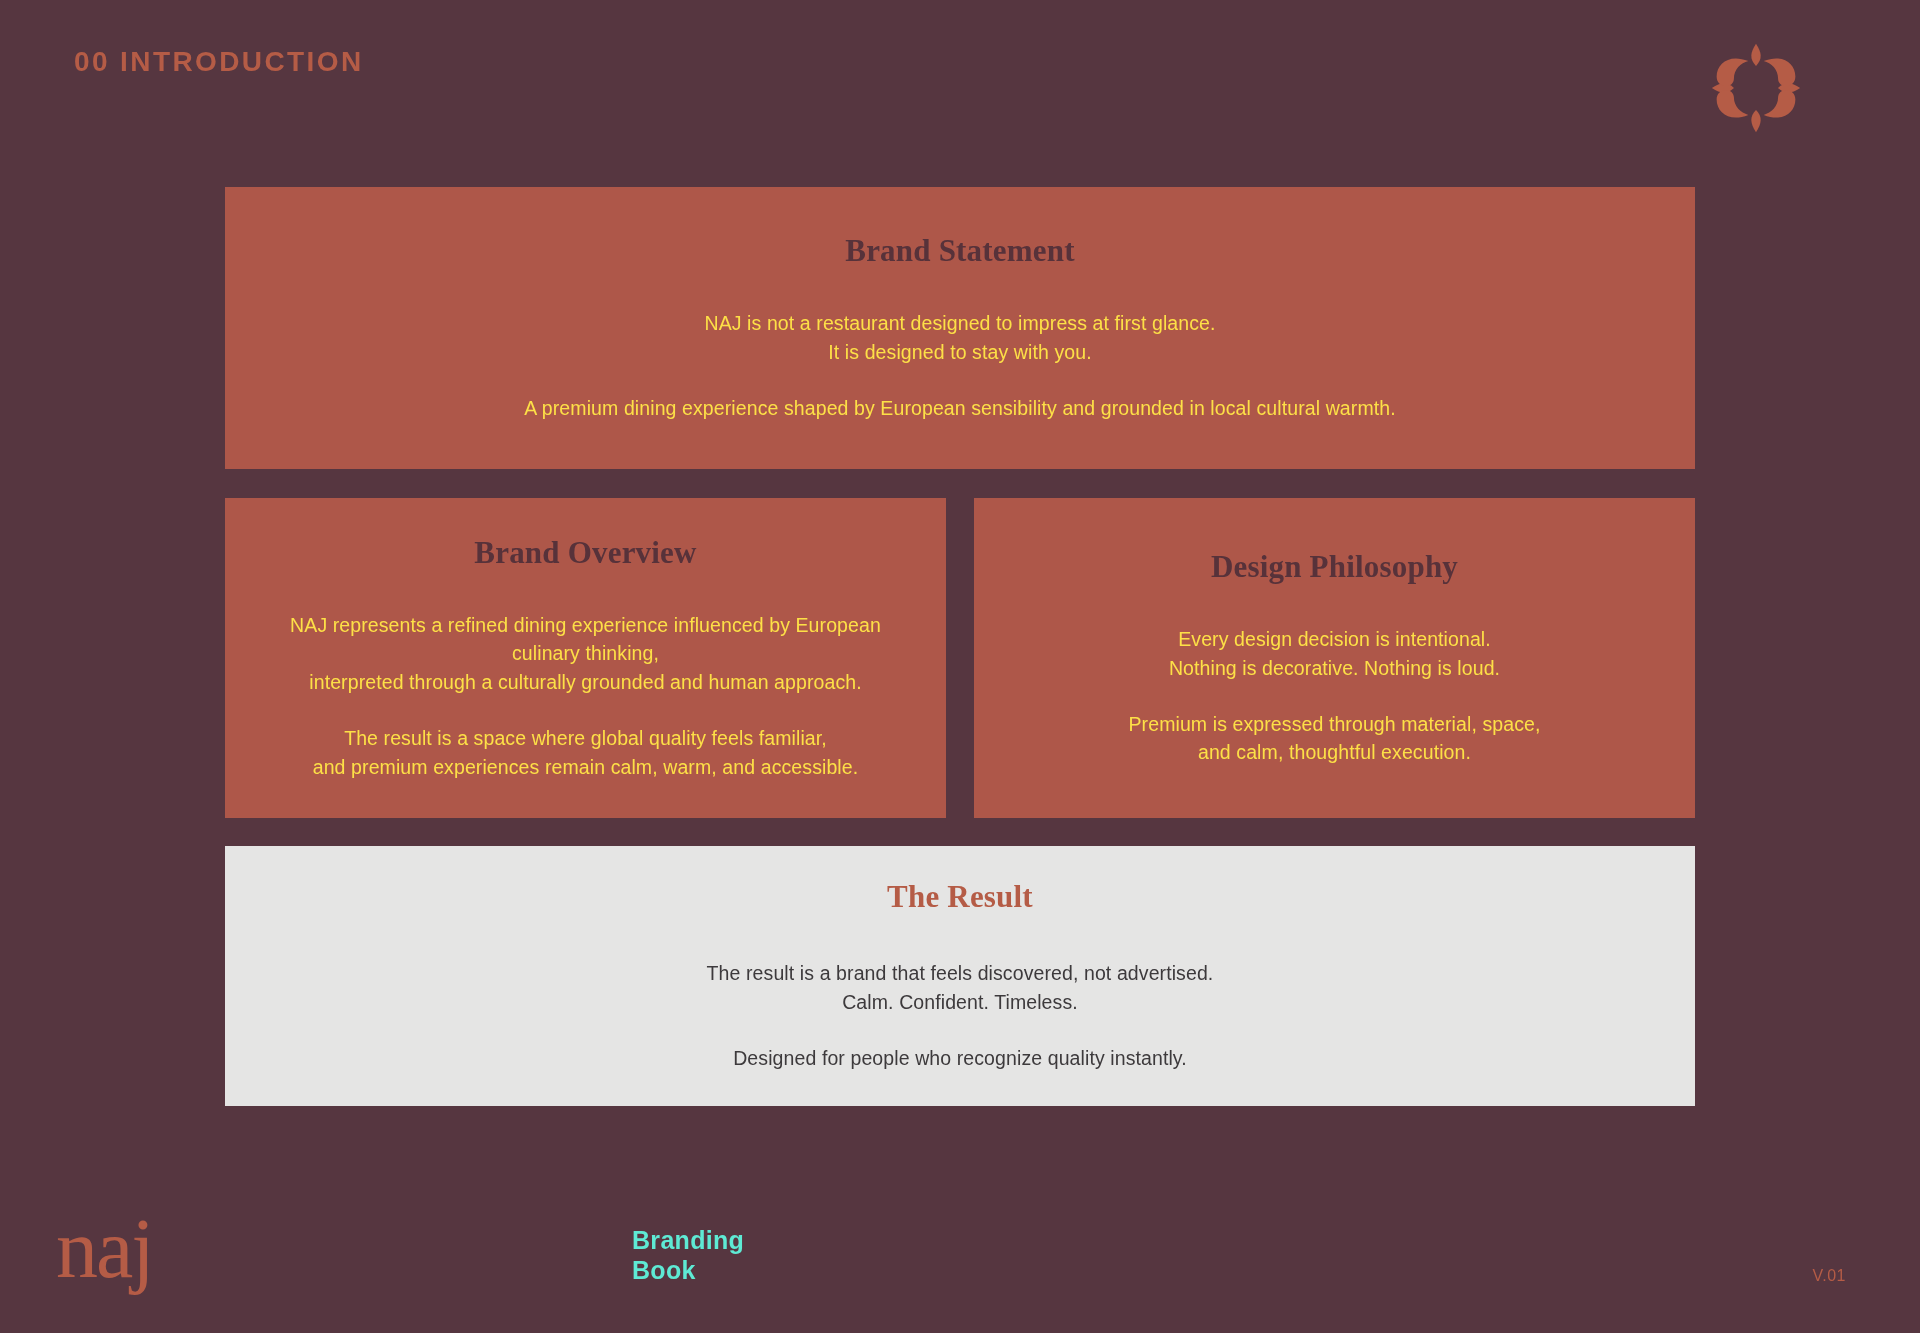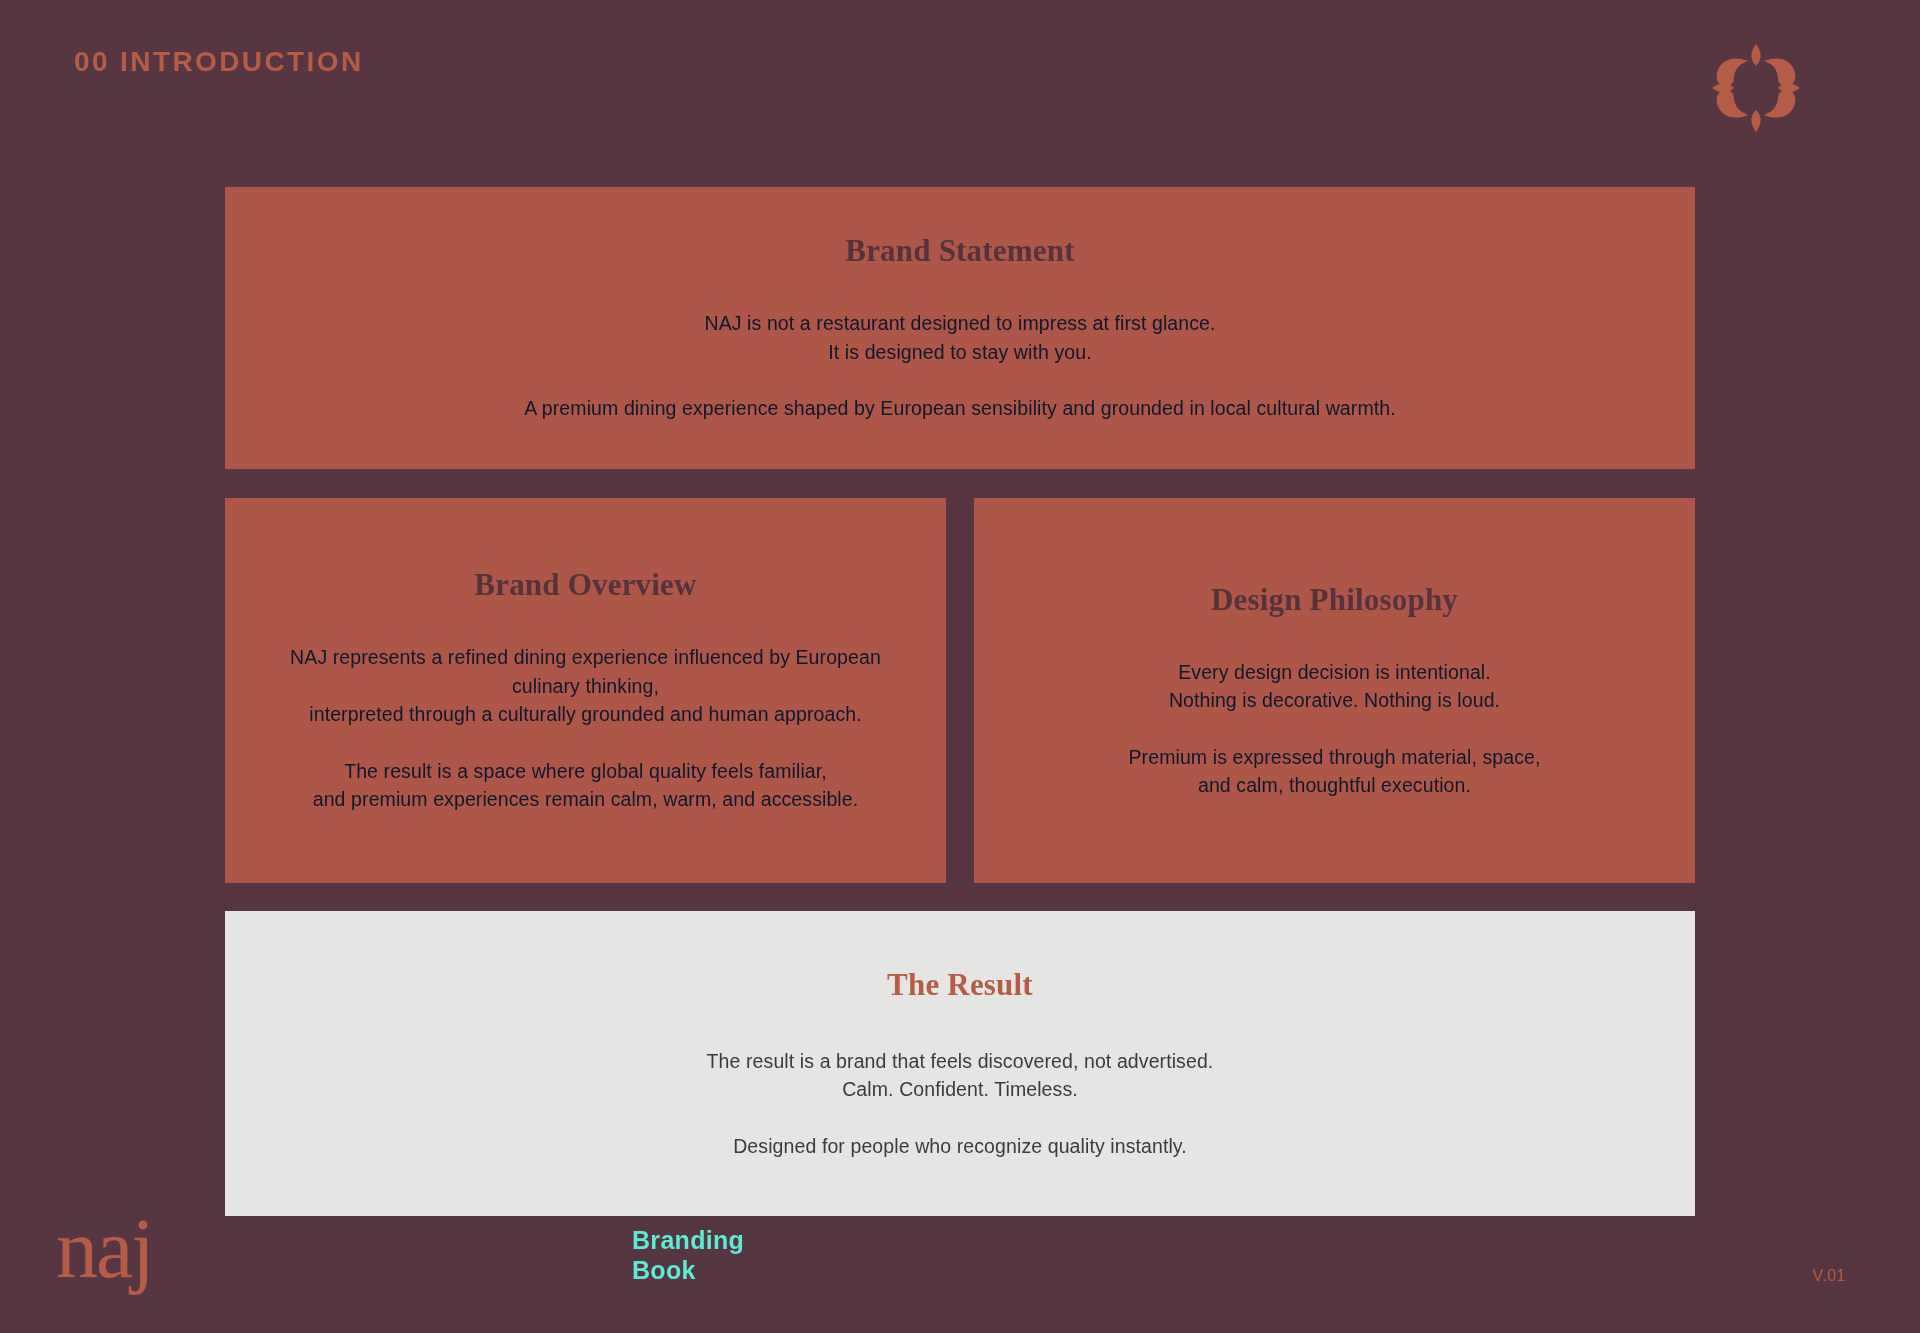--- a/index.html
+++ b/index.html
@@ -59,45 +59,45 @@
     text-align: center;
   }
   .card.statement { height: 282px; }
   .row-two {
     display: flex;
     gap: 28px;
     margin-top: 29px;
   }
   .row-two .card {
     flex: 1 1 0;
-    height: 385px;
+    height: 320px;
     padding: 16px 30px;
   }
   .card.result {
     background: #E5E5E4;
-    height: 305px;
+    height: 260px;
     margin-top: 28px;
   }
 
   .card-title {
     font-size: 31px;
     font-weight: bold;
     color: #57323A;
     margin: 0 0 40px 0;
     letter-spacing: 0.2px;
     font-family: Liberation Serif, serif;
   }
   .card.result .card-title {
     color: #B55C46;
     margin-bottom: 44px;
   }
   .card-body {
     font-size: 19.5px;
     line-height: 1.46;
-    color: #0f172a;
+    color: #fde047;
     margin: 0;
     white-space: pre-line;
     letter-spacing: 0.1px;
   }
   .card-body + .card-body { margin-top: 28px; }
   .card.result .card-body { color: #3D3A3C; }
 
   
   .page-footer {
     position: absolute;

